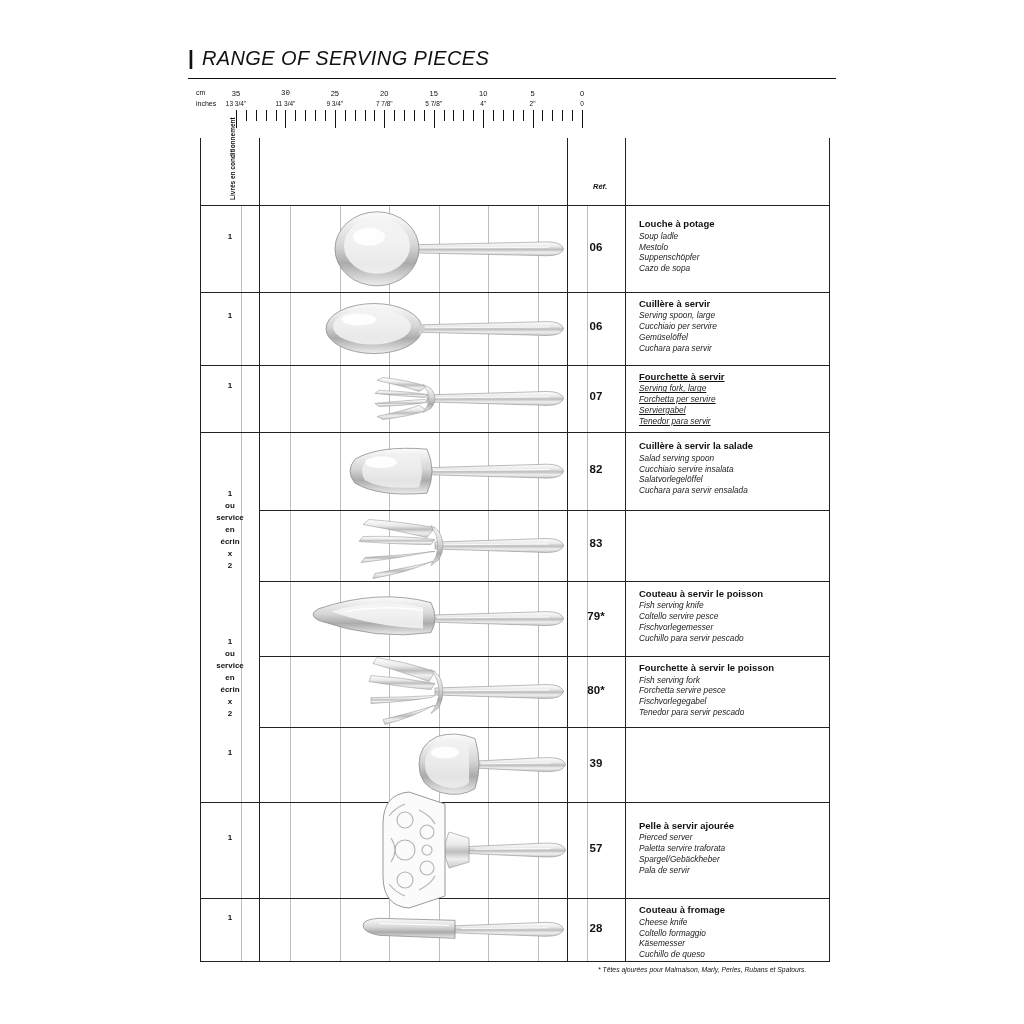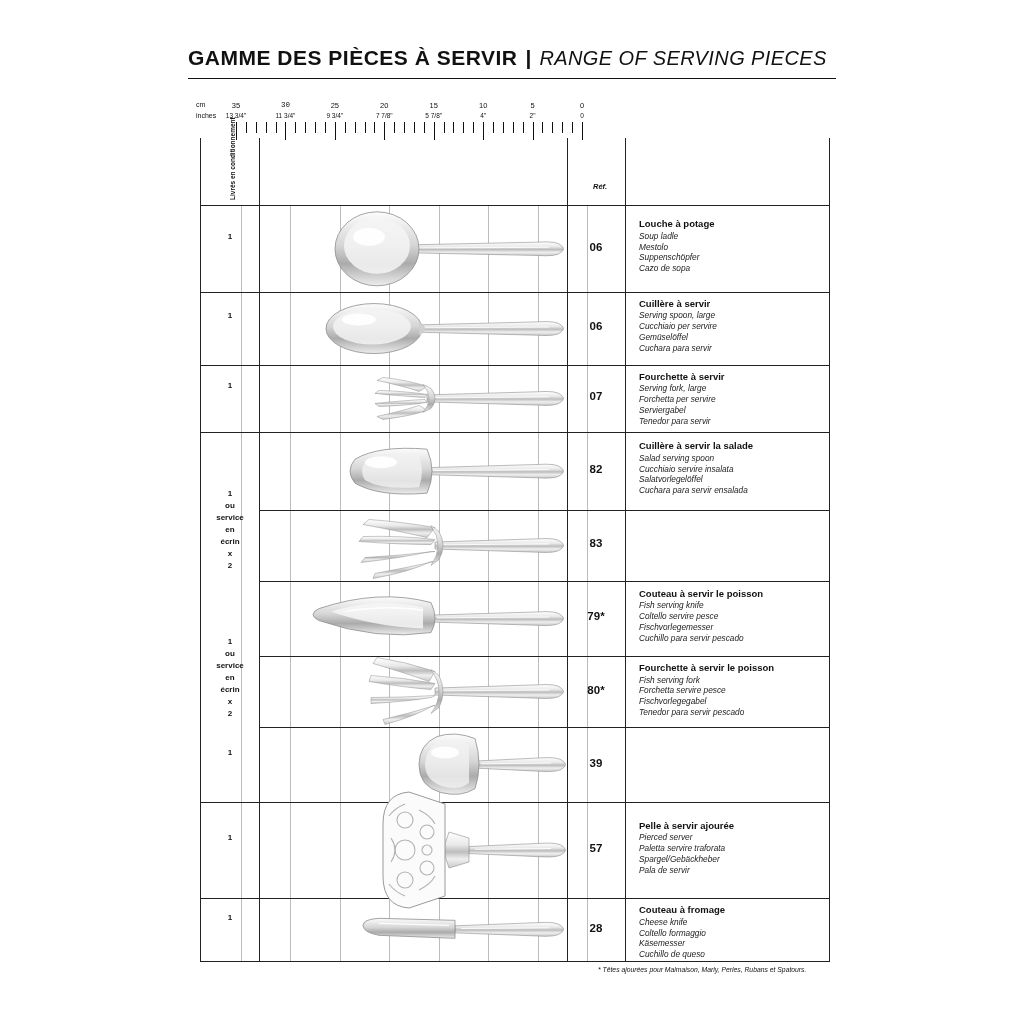--- a/index.html
+++ b/index.html
@@ -15,21 +15,21 @@
 
   
   .title-wrap{position:absolute;left:188px;top:46px;width:648px;}
   .title-line{display:flex;align-items:baseline;gap:8px;}
   .title-fr{font-size:21px;font-weight:bold;letter-spacing:.5px;}
   .title-sep{font-size:21px;font-weight:bold;}
   .title-en{font-size:20px;font-style:italic;letter-spacing:.4px;}
   .title-rule{position:absolute;left:0;top:32px;width:648px;height:1px;background:#111;}
 
   
-  .ruler{position:absolute;left:196px;top:100px;width:420px;height:40px;}
+  .ruler{position:absolute;left:196px;top:88px;width:420px;height:40px;}
   .ruler .unit{position:absolute;font-size:7px;}
   .ruler .cm{top:1px;left:0;}
   .ruler .inch{top:12px;left:0;}
   .ruler .cmlabel{position:absolute;top:1px;font-size:7.5px;text-align:center;width:24px;margin-left:-12px;}
   .ruler .inlabel{position:absolute;top:12px;font-size:6.5px;text-align:center;width:30px;margin-left:-15px;}
   .tick{position:absolute;width:1px;background:#111;}
 
   
   .tbl{position:absolute;left:200px;top:205px;width:628px;height:755px;border:1px solid #222;}
   .vline{position:absolute;top:0;bottom:0;width:1px;background:#222;}
@@ -67,21 +67,20 @@
   .logo .l1{font-family:"Liberation Serif", serif;font-size:18px;letter-spacing:.5px;}
   .logo .l2{font-size:6px;letter-spacing:3px;margin-top:1px;}
 </style>
 </head>
 <body>
 
 <div class="page">
 
   <div class="title-wrap">
     <div class="title-line">
-      <span class="title-fr">GAMME DES PIÈCES À SERVIR</span>
       <span class="title-sep">|</span>
       <span class="title-en">RANGE OF SERVING PIECES</span>
     </div>
     <div class="title-rule"></div>
   </div>
 
   <div class="ruler">
     <div class="unit cm">cm</div>
     <div class="unit inch">inches</div>
     <div id="ruler-labels">
@@ -278,21 +277,21 @@
   <path d="M174,-0.8 L290,-1.6" stroke="#ffffff" stroke-width="1.1" opacity=".85"></path>
       <path d="M168,-12 Q150,-18 124,-21 L118,-18 Q146,-12 160,-7 Z" fill="url(#gm)" stroke="#8e8e8e" stroke-width="0.5"></path>
       <path d="M168,-4 Q148,-7 120,-8 L116,-5 Q146,-2 166,-1 Z" fill="url(#gm)" stroke="#8e8e8e" stroke-width="0.5"></path>
       <path d="M168,4 Q148,7 120,8 L116,5 Q146,2 166,1 Z" fill="url(#gm)" stroke="#8e8e8e" stroke-width="0.5"></path>
       <path d="M168,12 Q150,18 124,21 L118,18 Q146,12 160,7 Z" fill="url(#gm)" stroke="#8e8e8e" stroke-width="0.5"></path>
       <path d="M164,-14 Q176,0 164,14 L172,10 Q180,0 172,-10 Z" fill="url(#gb)" stroke="#8e8e8e" stroke-width="0.5"></path>
     </g>
             </svg>
           </div>
           <div class="refno" style="top: 25.4163px;">07</div>
-          <div class="names" style="top: 6px;">
+          <div class="names" style="top: 6px; text-decoration: underline;">
             <div class="n0">Fourchette à servir</div>
             <div class="ni">Serving fork, large</div>
             <div class="ni">Forchetta per servire</div>
             <div class="ni">Serviergabel</div>
             <div class="ni">Tenedor para servir</div>
           </div>
         </div>
         <div class="hline" style="top: 303.88px; left: 58px;"></div>
         <div class="row" style="top: 225.56px; height: 78.3195px;">
           <div class="qty" style="top: 56.6646px;">1<br>ou<br>service<br>en<br>écrin<br>x<br>2</div>

